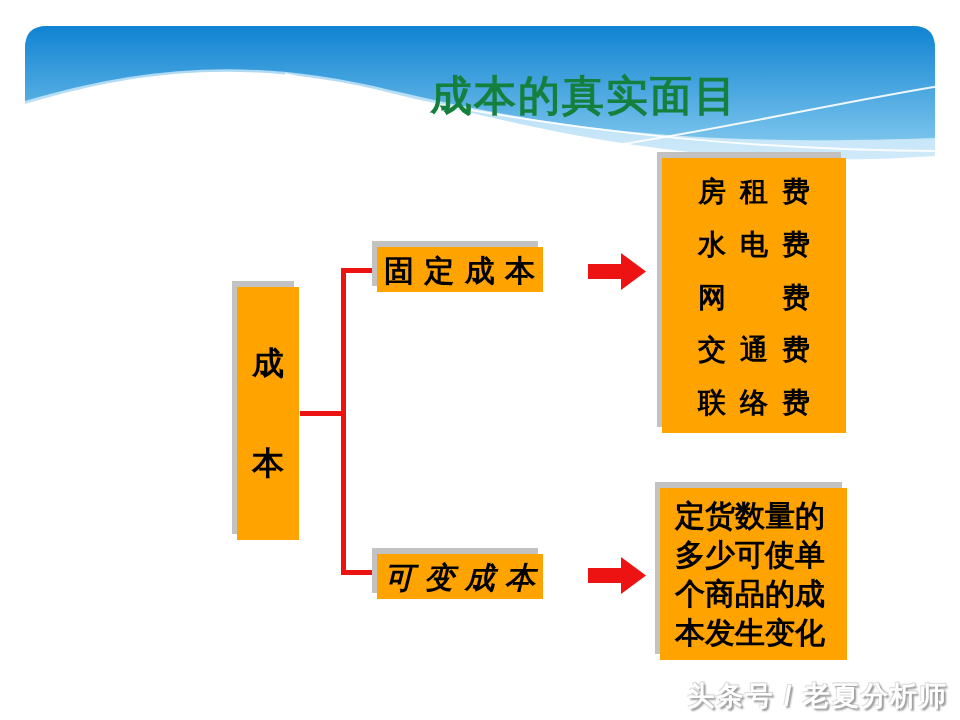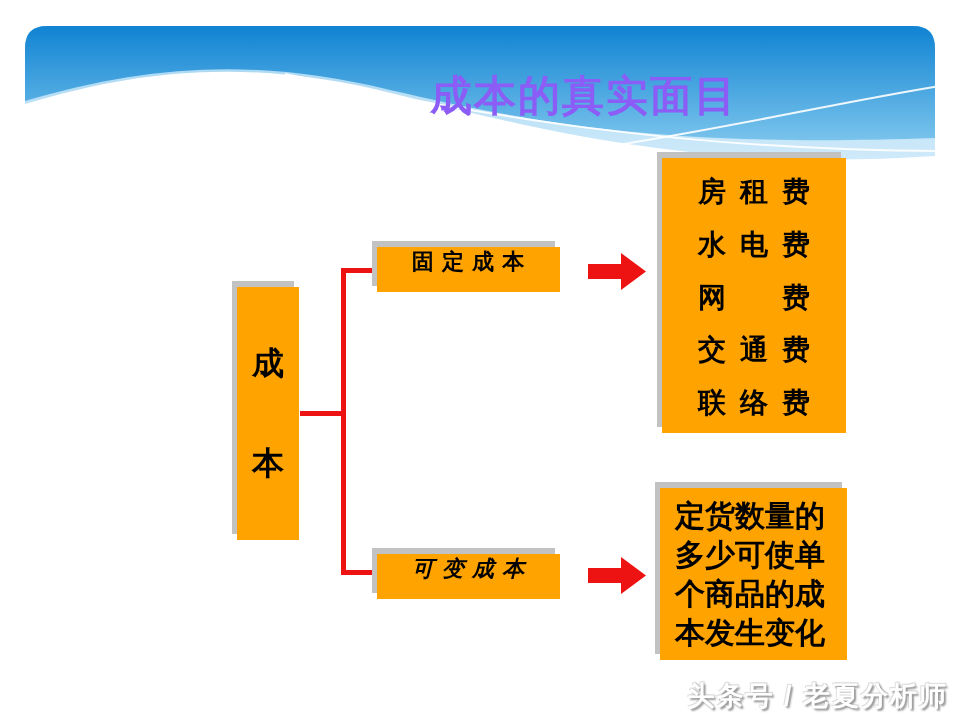--- a/index.html
+++ b/index.html
@@ -14,37 +14,37 @@
   *{margin:0;padding:0;box-sizing:border-box;}
   html,body{width:960px;height:720px;background:#fff;}
   body{font-family:"Liberation Sans","DejaVu Sans",sans-serif;}
   .slide{position:relative;width:960px;height:720px;background:#fff;overflow:hidden;}
 
   
   .header{position:absolute;left:0;top:0;width:960px;height:190px;}
   .header svg{position:absolute;left:0;top:0;}
   .page-title{
     position:absolute;left:430px;top:68px;
-    font-size:42px;font-weight:700;color:#8b5cf6;letter-spacing:2px;white-space:nowrap;
+    font-size:42px;font-weight:700;color:#15803d;letter-spacing:2px;white-space:nowrap;
   }
 
   
   .obox{
     position:absolute;background:var(--orange);color:#000;
     box-shadow:-5px -6px 0 0 var(--shadow);
     font-weight:700;
   }
   .root-box{
     left:237px;top:287px;width:62px;height:253px;
     display:flex;flex-direction:column;align-items:center;justify-content:center;
     gap:56px;font-size:32px;
   }
   .branch-box{
-    width:183px;height:45px;display:flex;align-items:flex-start;justify-content:center;
-    font-size:22px;letter-spacing:1px;white-space:nowrap;
+    width:166px;height:45px;display:flex;align-items:flex-end;justify-content:center;
+    font-size:30px;letter-spacing:1px;white-space:nowrap;
   }
   .fixed-box{left:377px;top:247px;}
   .variable-box{left:377px;top:554px;font-style:italic;}
   .fee-box{
     left:662px;top:158px;width:184px;height:275px;
     display:flex;flex-direction:column;justify-content:space-between;align-items:center;
     padding:15px 0 11px;font-size:28px;
   }
   .fee-row{display:flex;justify-content:space-between;width:112px;}
   .para-box{

